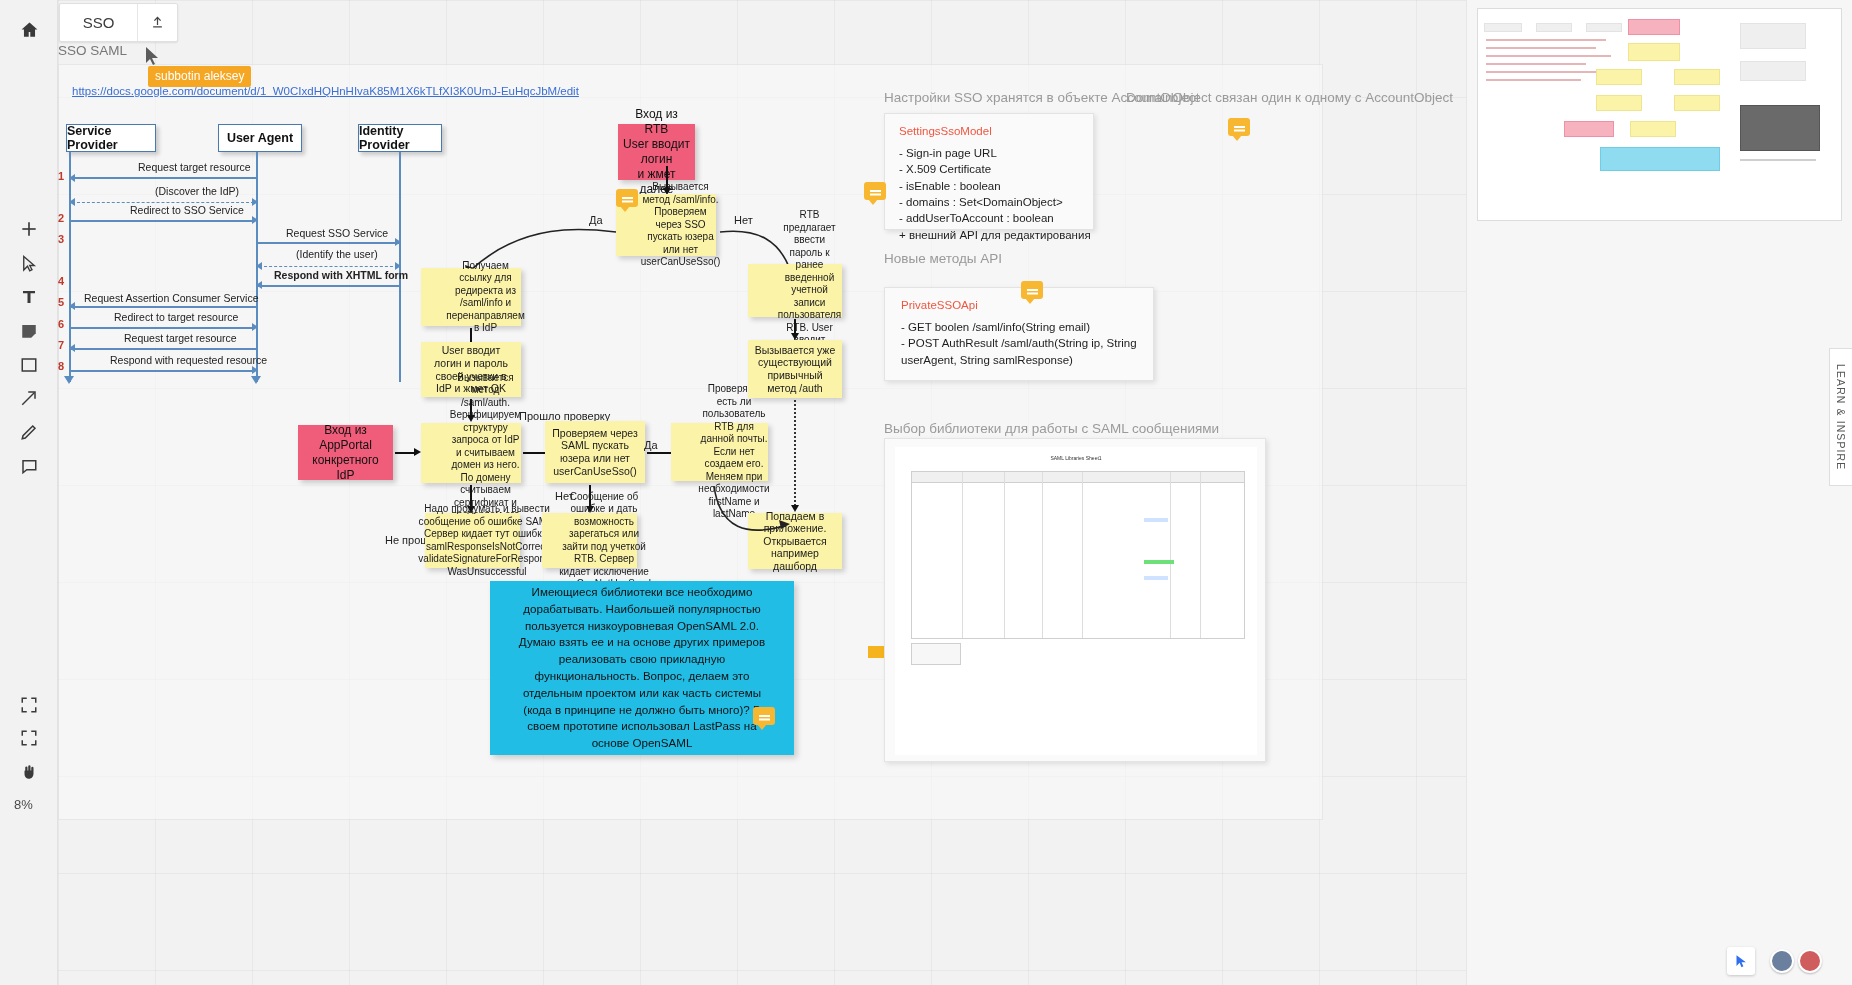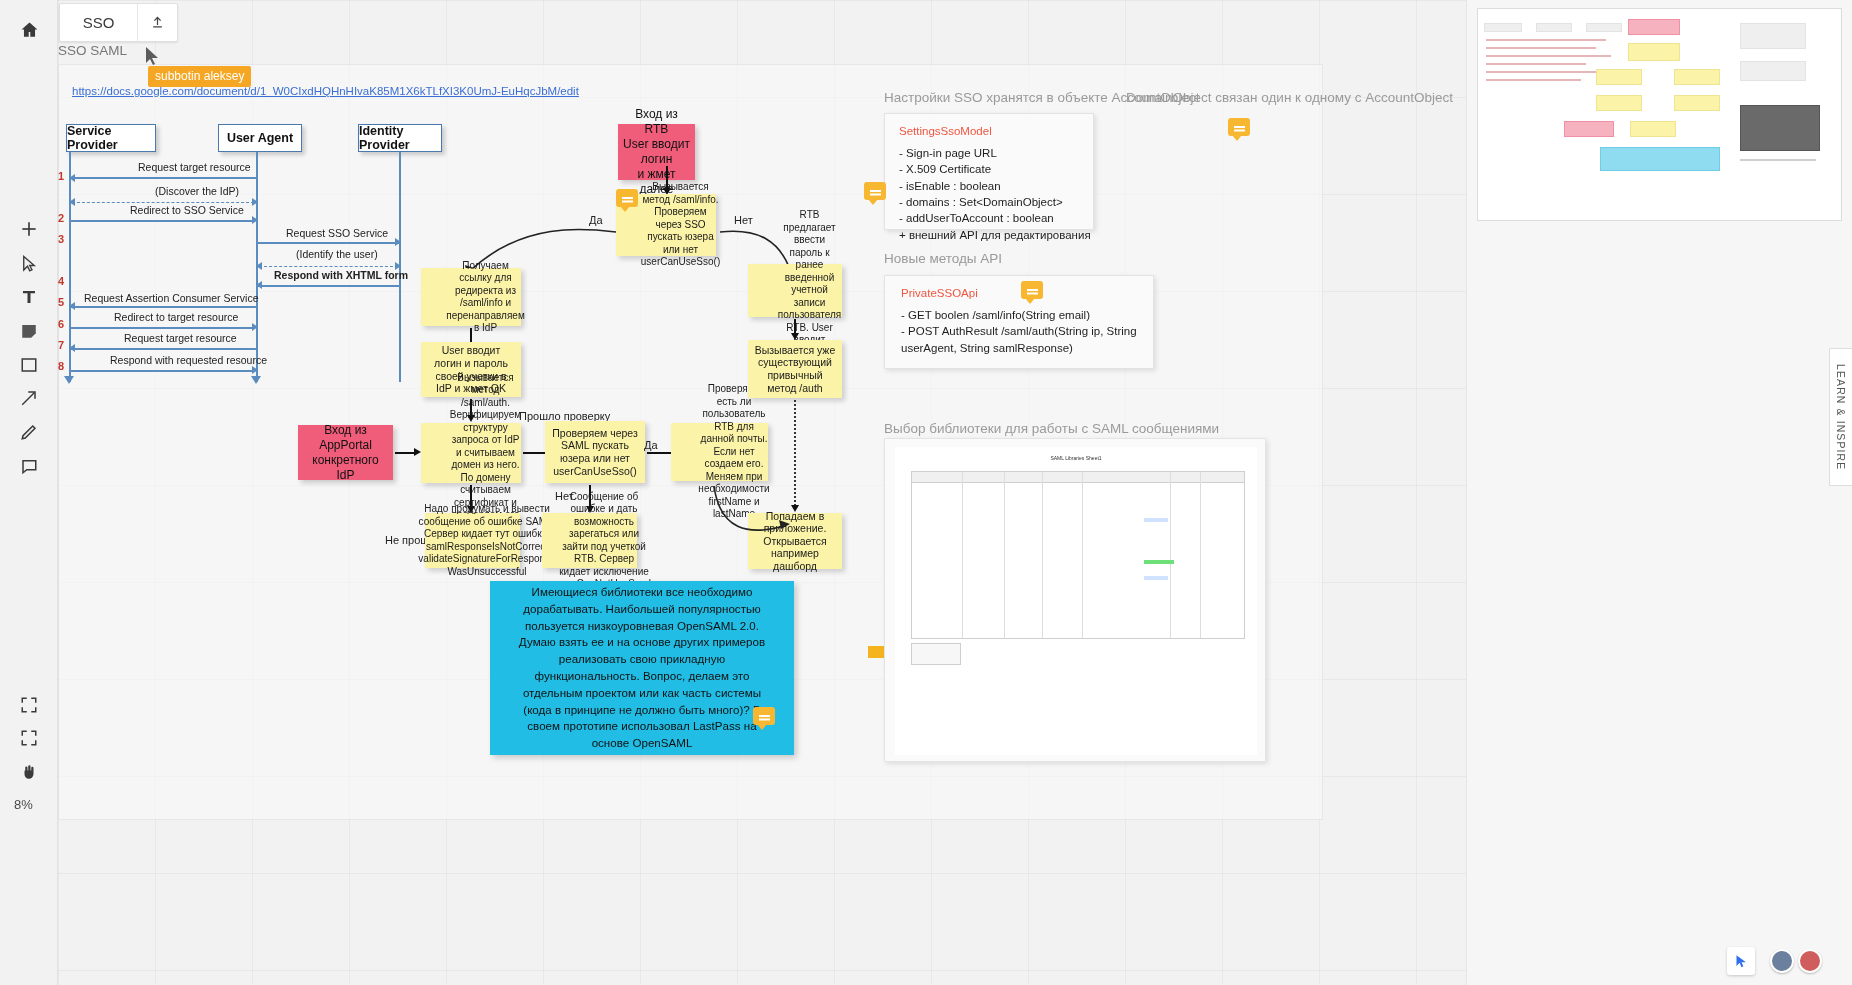--- a/index.html
+++ b/index.html
@@ -358,21 +358,21 @@
     </div>
     <div class="comment-chip" style="left:806px; top:182px;">
         <i></i>
       </div>
 
     <div class="comment-chip" style="left:1170px; top:118px;">
         <i></i>
       </div>
 
     <div class="section-title" style="left:826px; top:251px;">Новые методы API</div>
-    <div class="card" style="left:826px; top:275px; width:270px; height:94px;padding-left:16px;">
+    <div class="card" style="left:826px; top:287px; width:270px; height:94px;padding-left:16px;">
       <div class="card-title">PrivateSSOApi</div>
       <div class="card-line">- GET boolen /saml/info(String email)</div>
       <div class="card-line">- POST AuthResult /saml/auth(String ip, String</div>
       <div class="card-line">userAgent, String samlResponse)</div>
     </div>
     <div class="comment-chip" style="left:963px; top:281px;">
         <i></i>
       </div>
 
     <div class="section-title" style="left:826px; top:421px;">Выбор библиотеки для работы с SAML сообщениями</div>

